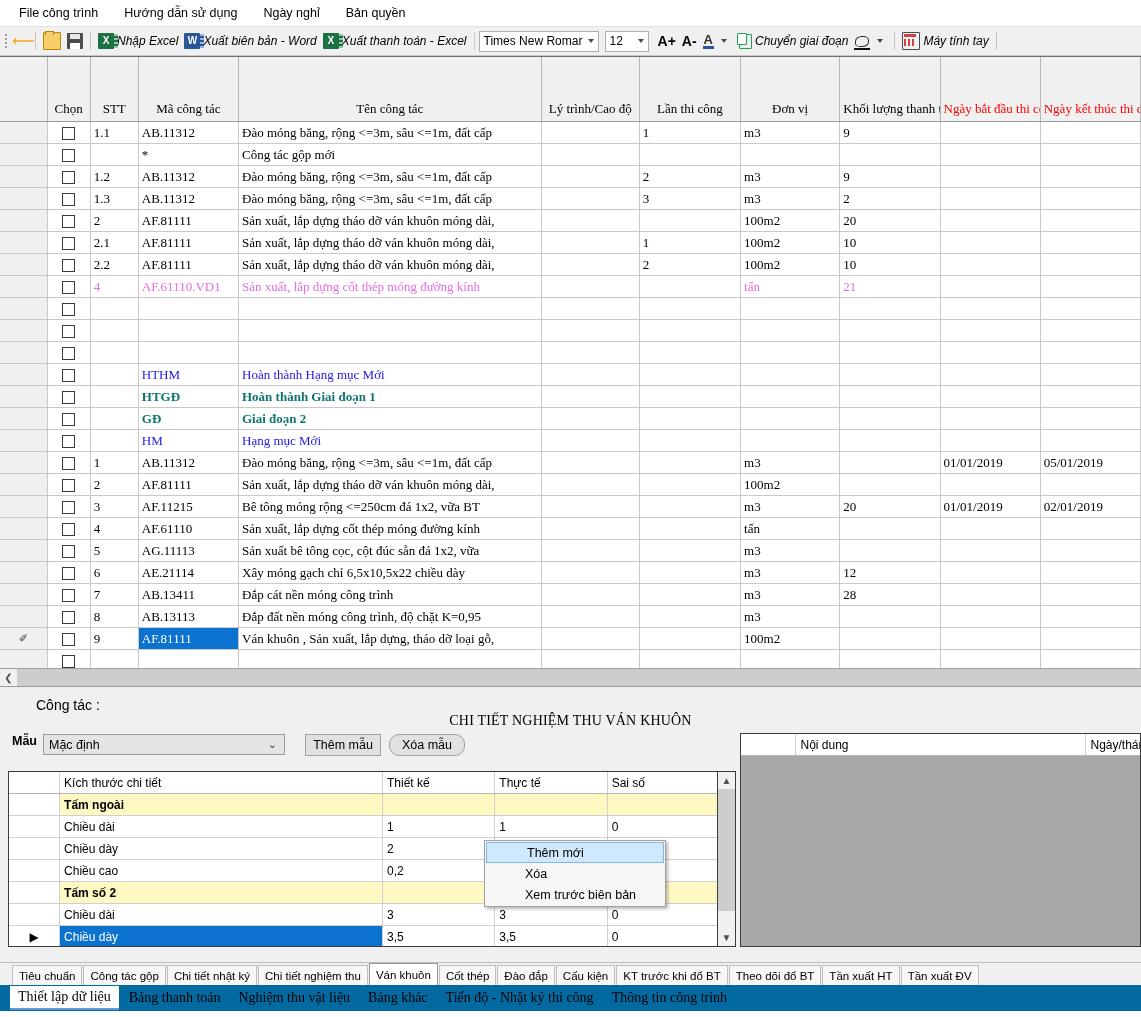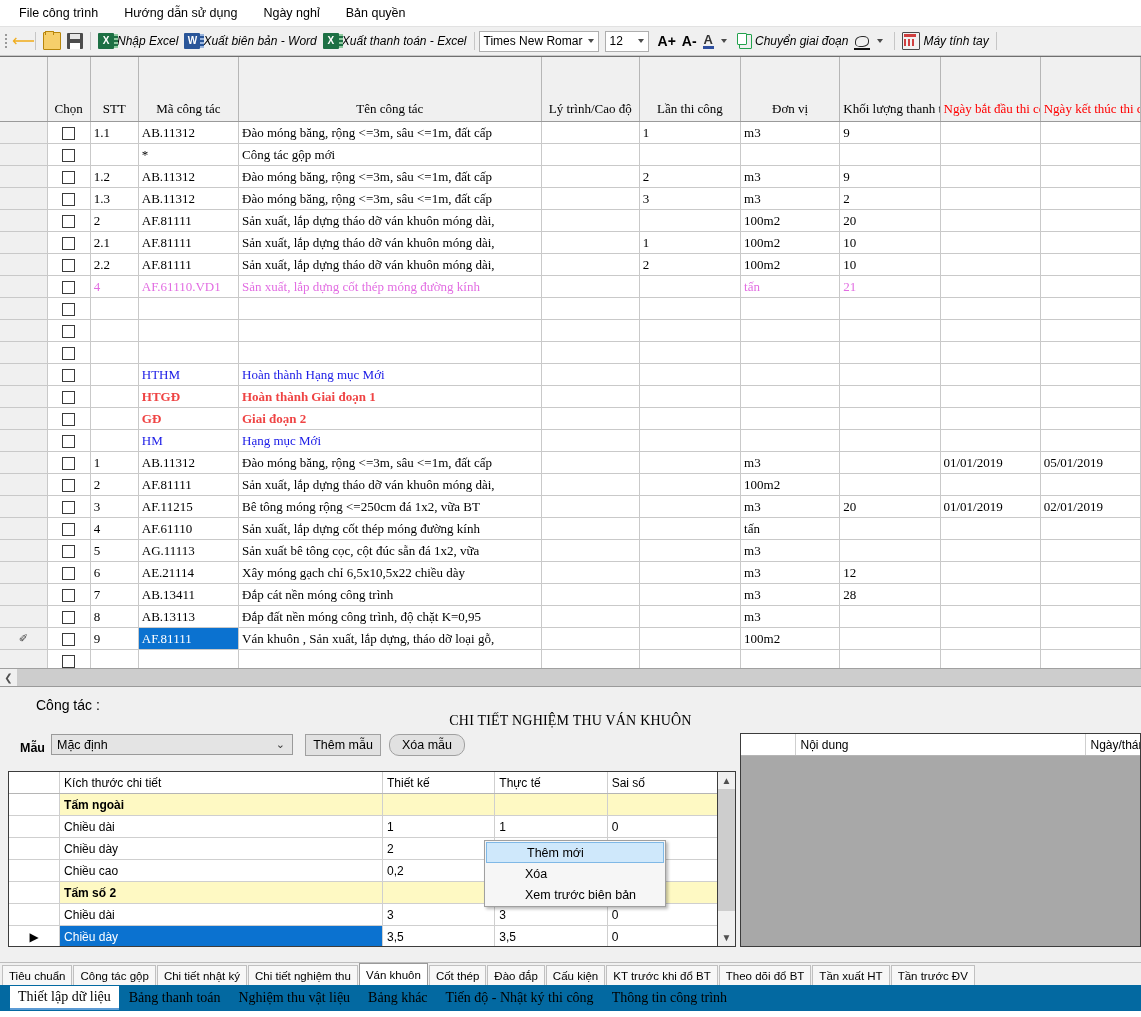--- a/index.html
+++ b/index.html
@@ -70,31 +70,31 @@
     background:#f0f0f0;border-bottom:1px solid #9a9a9a;border-right:1px solid #b6b6b6;
     height:60px;text-align:center;vertical-align:bottom;padding-bottom:4px;font-weight:normal;
   }
   th.hdr-red{color:#ff0000;}
   td.c-rowhdr{background:#f0f0f0;border-right:1px solid #b0b0b0;}
   td.c-chk{text-align:center;}
   .chkbox{width:11px;height:11px;border:1px solid #3b3b3b;background:#fff;display:inline-block;vertical-align:middle;}
   .rowmark{font-family:"Liberation Serif",serif;font-size:11px;color:#333;display:block;text-align:center;}
   tr.r-pink td{color:#e26de2;}
   td.t-blue{color:#1a1ae6;}
-  td.t-darkred{color:#ef4444;font-weight:bold;font-family:"Liberation Sans",sans-serif;font-size:12px;}
+  td.t-darkred{color:#0f766e;font-weight:bold;font-family:"Liberation Sans",sans-serif;font-size:12px;}
   td.sel{background:#0b72d0;color:#ffffff;}
   
   #hscroll{position:absolute;left:0;bottom:0;width:1141px;height:17px;background:#cdcdcd;border-top:1px solid #a0a0a0;display:flex;align-items:center;}
   #hscroll .arrow{width:17px;height:17px;background:#f0f0f0;display:flex;align-items:center;justify-content:center;font-size:10px;color:#505050;}
   
   #detail{background:#f0f0f0;height:275px;position:relative;border-top:1px solid #9a9a9a;}
   #ctlabel{position:absolute;left:36px;top:10px;font-size:14px;}
   #dettitle{position:absolute;left:0;right:0;top:26px;text-align:center;font-family:"Liberation Serif",serif;
             font-size:14px;letter-spacing:.2px;}
-  #mauRow{position:absolute;left:20px;top:47px;display:flex;align-items:flex-end;gap:0;}
+  #mauRow{position:absolute;left:12px;top:47px;display:flex;align-items:flex-start;gap:0;}
   #mauRow .mlbl{font-weight:bold;font-size:12.5px;margin-right:6px;}
   .combo{width:242px;height:21px;background:#e4e4e4;border:1px solid #9a9a9a;display:flex;align-items:center;
          padding-left:5px;font-size:12.5px;box-sizing:border-box;}
   .combo .chev{margin-left:auto;margin-right:7px;font-size:11px;color:#3a3a3a;}
   .btn{height:22px;min-width:76px;background:#e1e1e1;border:1px solid #a0a0a0;font-size:12.5px;
        display:flex;align-items:center;justify-content:center;box-sizing:border-box;}
   #btnThem{position:absolute;left:305px;top:47px;}
   #btnXoa{position:absolute;left:389px;top:47px;border-radius:10px;}
   
   #dgwrap{position:absolute;left:8px;top:84px;width:728px;height:176px;background:#a8a8a8;
@@ -114,21 +114,21 @@
           box-sizing:border-box;background:#a8a8a8;overflow:hidden;}
   table.rgrid{border-collapse:collapse;table-layout:fixed;width:100%;background:#fff;}
   table.rgrid th{border-right:1px solid #cfcfcf;border-bottom:1px solid #b5b5b5;height:21px;font-size:12px;
     font-weight:normal;text-align:left;padding:0 5px;background:#fff;}
   
   #ctxmenu{position:absolute;left:484px;top:840px;width:180px;background:#f6f6f6;border:1px solid #a0a0a0;
            box-shadow:2px 2px 3px rgba(0,0,0,.28);z-index:40;padding:1px 0;}
   #ctxmenu .mrow{height:21px;display:flex;align-items:center;padding-left:40px;font-size:12.5px;}
   #ctxmenu .mrow.hl{background:#cfe8fb;border:1px solid #7fb8e6;margin:0 1px;height:19px;}
   
-  #tabs1{height:22px;background:#f0f0f0;display:flex;align-items:flex-end;padding-left:2px;border-top:1px solid #bdbdbd;}
+  #tabs1{height:22px;background:#f0f0f0;display:flex;align-items:flex-end;padding-left:12px;border-top:1px solid #bdbdbd;}
   #tabs1 .tb{height:19px;padding:0 6px;font-size:11.5px;display:flex;align-items:center;
              border:1px solid #c0c0c0;border-bottom:none;background:#f7f7f7;margin-right:1px;}
   #tabs1 .tb.active{background:#ffffff;height:21px;font-size:11.5px;border-color:#9a9a9a;}
   #tabs2{height:26px;background:#0369a1;display:flex;align-items:center;padding-left:10px;gap:2px;}
   #tabs2 .tb{padding:3px 8px;font-family:"Liberation Serif",serif;font-size:14px;}
   #tabs2 .tb.active{background:#ffffff;border-bottom:2px solid #5b9bd5;}
 </style>
 </head>
 <body>
 
@@ -754,21 +754,21 @@
     <div class="tb">Công tác gộp</div>
     <div class="tb">Chi tiết nhật ký</div>
     <div class="tb">Chi tiết nghiệm thu</div>
     <div class="tb active">Ván khuôn</div>
     <div class="tb">Cốt thép</div>
     <div class="tb">Đào đắp</div>
     <div class="tb">Cấu kiện</div>
     <div class="tb">KT trước khi đổ BT</div>
     <div class="tb">Theo dõi đổ BT</div>
     <div class="tb">Tần xuất HT</div>
-    <div class="tb">Tần trước ĐV</div>
+    <div class="tb">Tần xuất ĐV</div>
   </div>
 <div id="tabs2">
     <div class="tb active">Thiết lập dữ liệu</div>
     <div class="tb">Bảng thanh toán</div>
     <div class="tb">Nghiệm thu vật liệu</div>
     <div class="tb">Bảng khác</div>
     <div class="tb">Tiến độ - Nhật ký thi công</div>
     <div class="tb">Thông tin công trình</div>
   </div>
 

